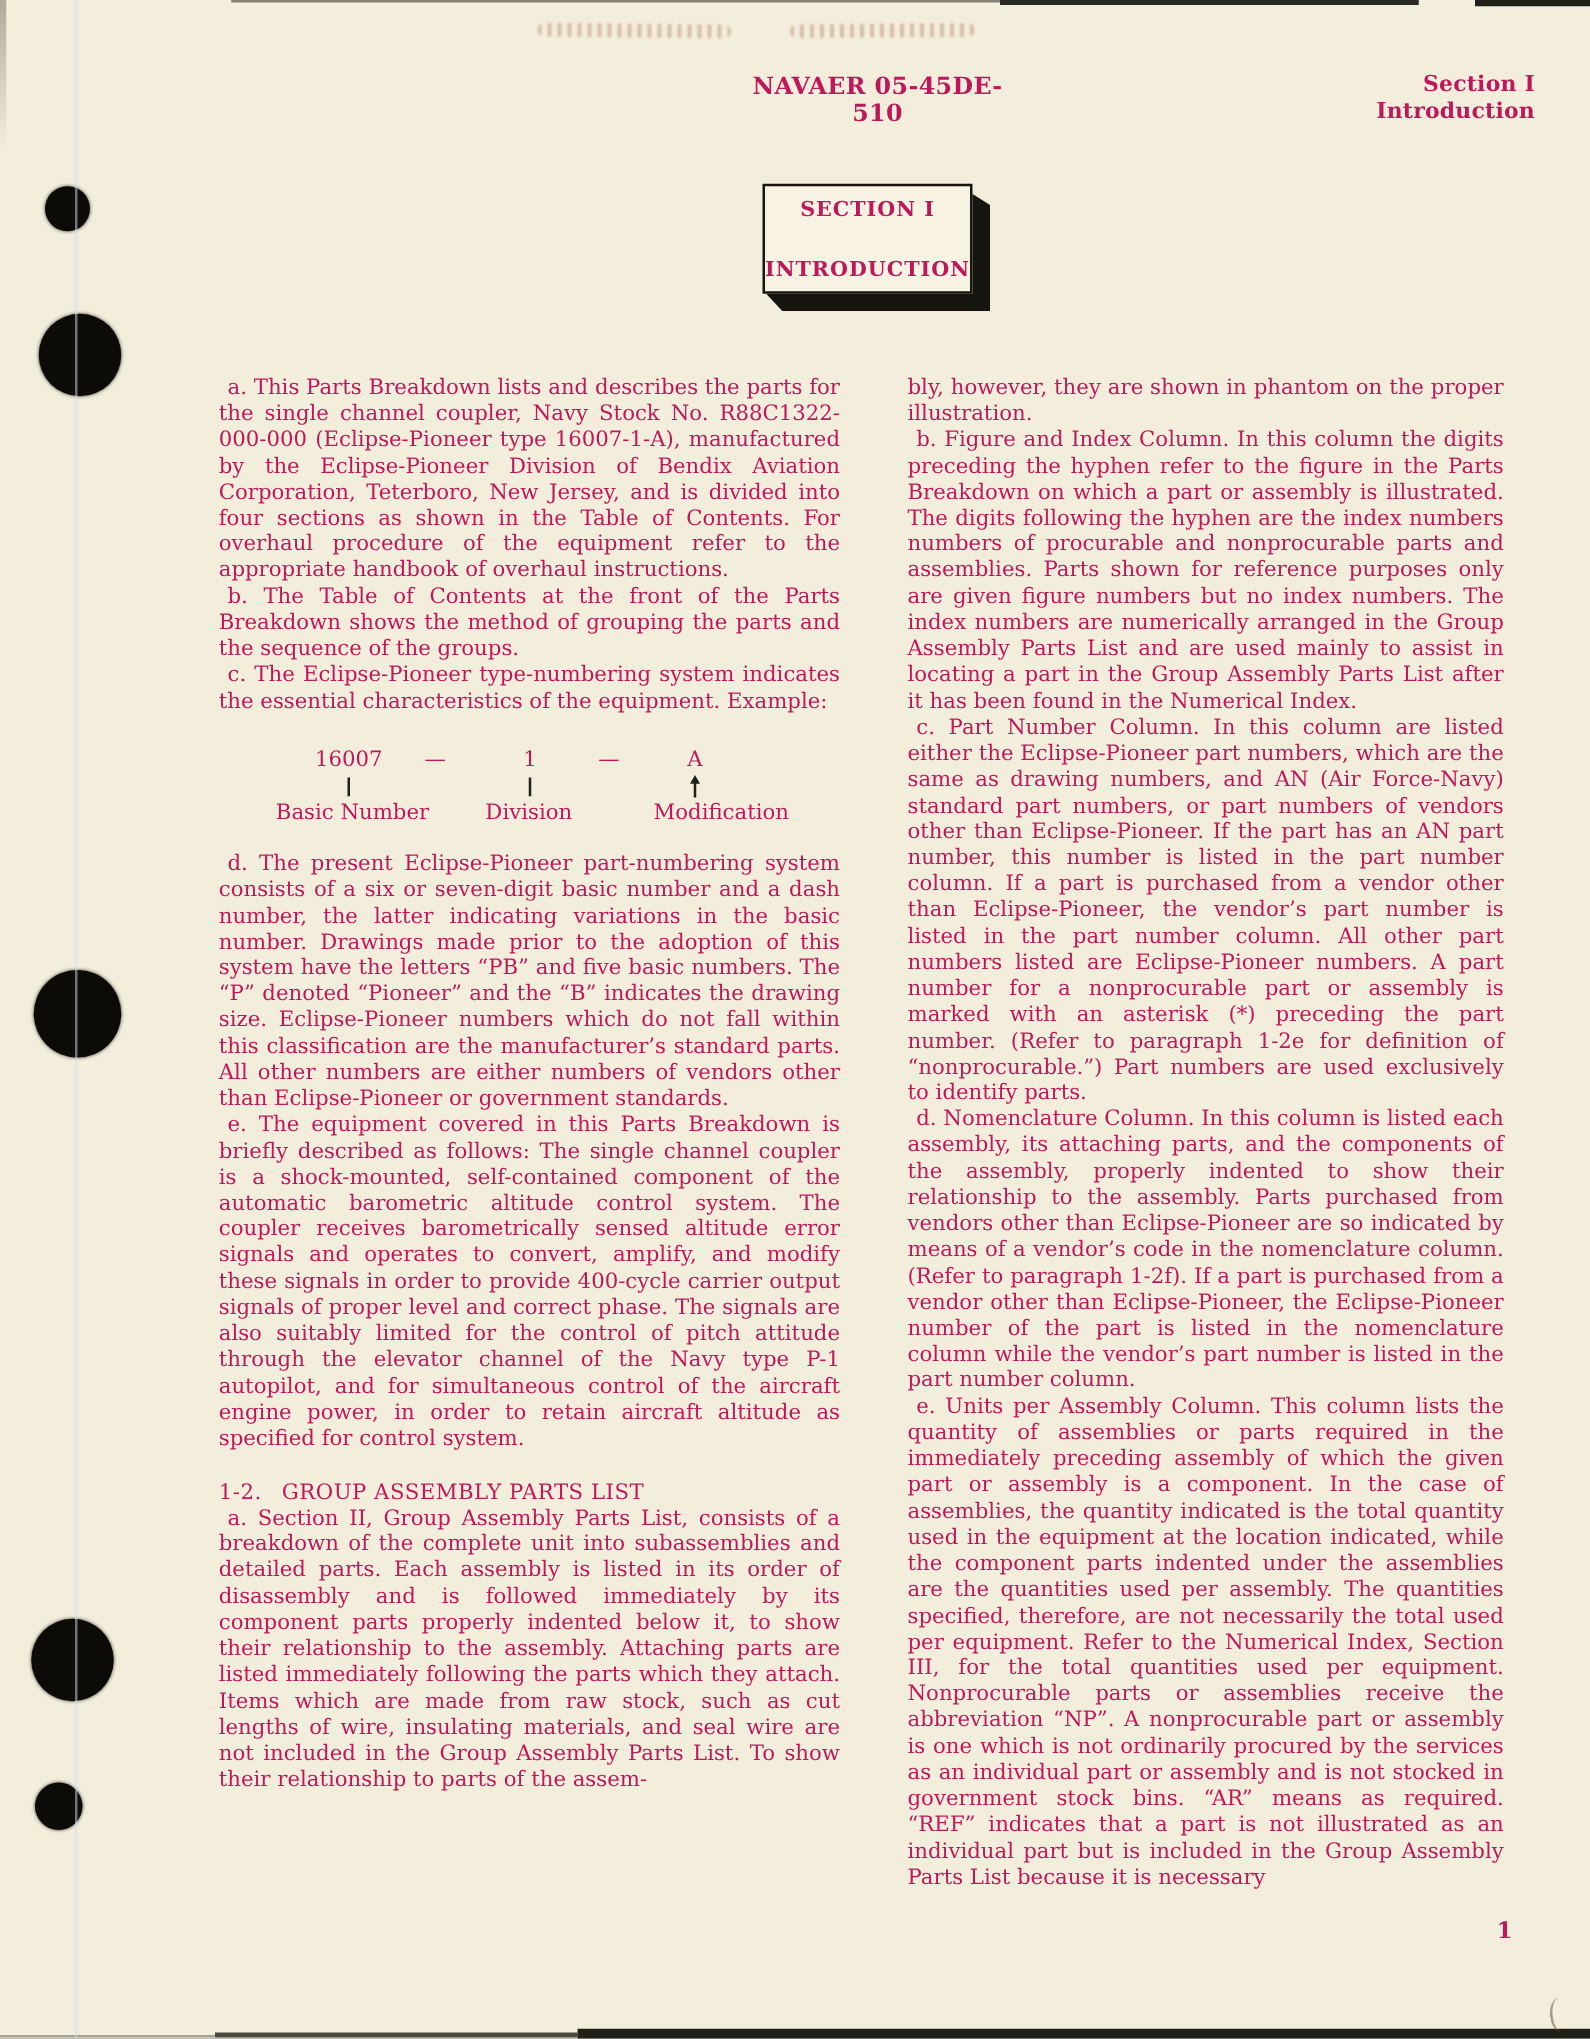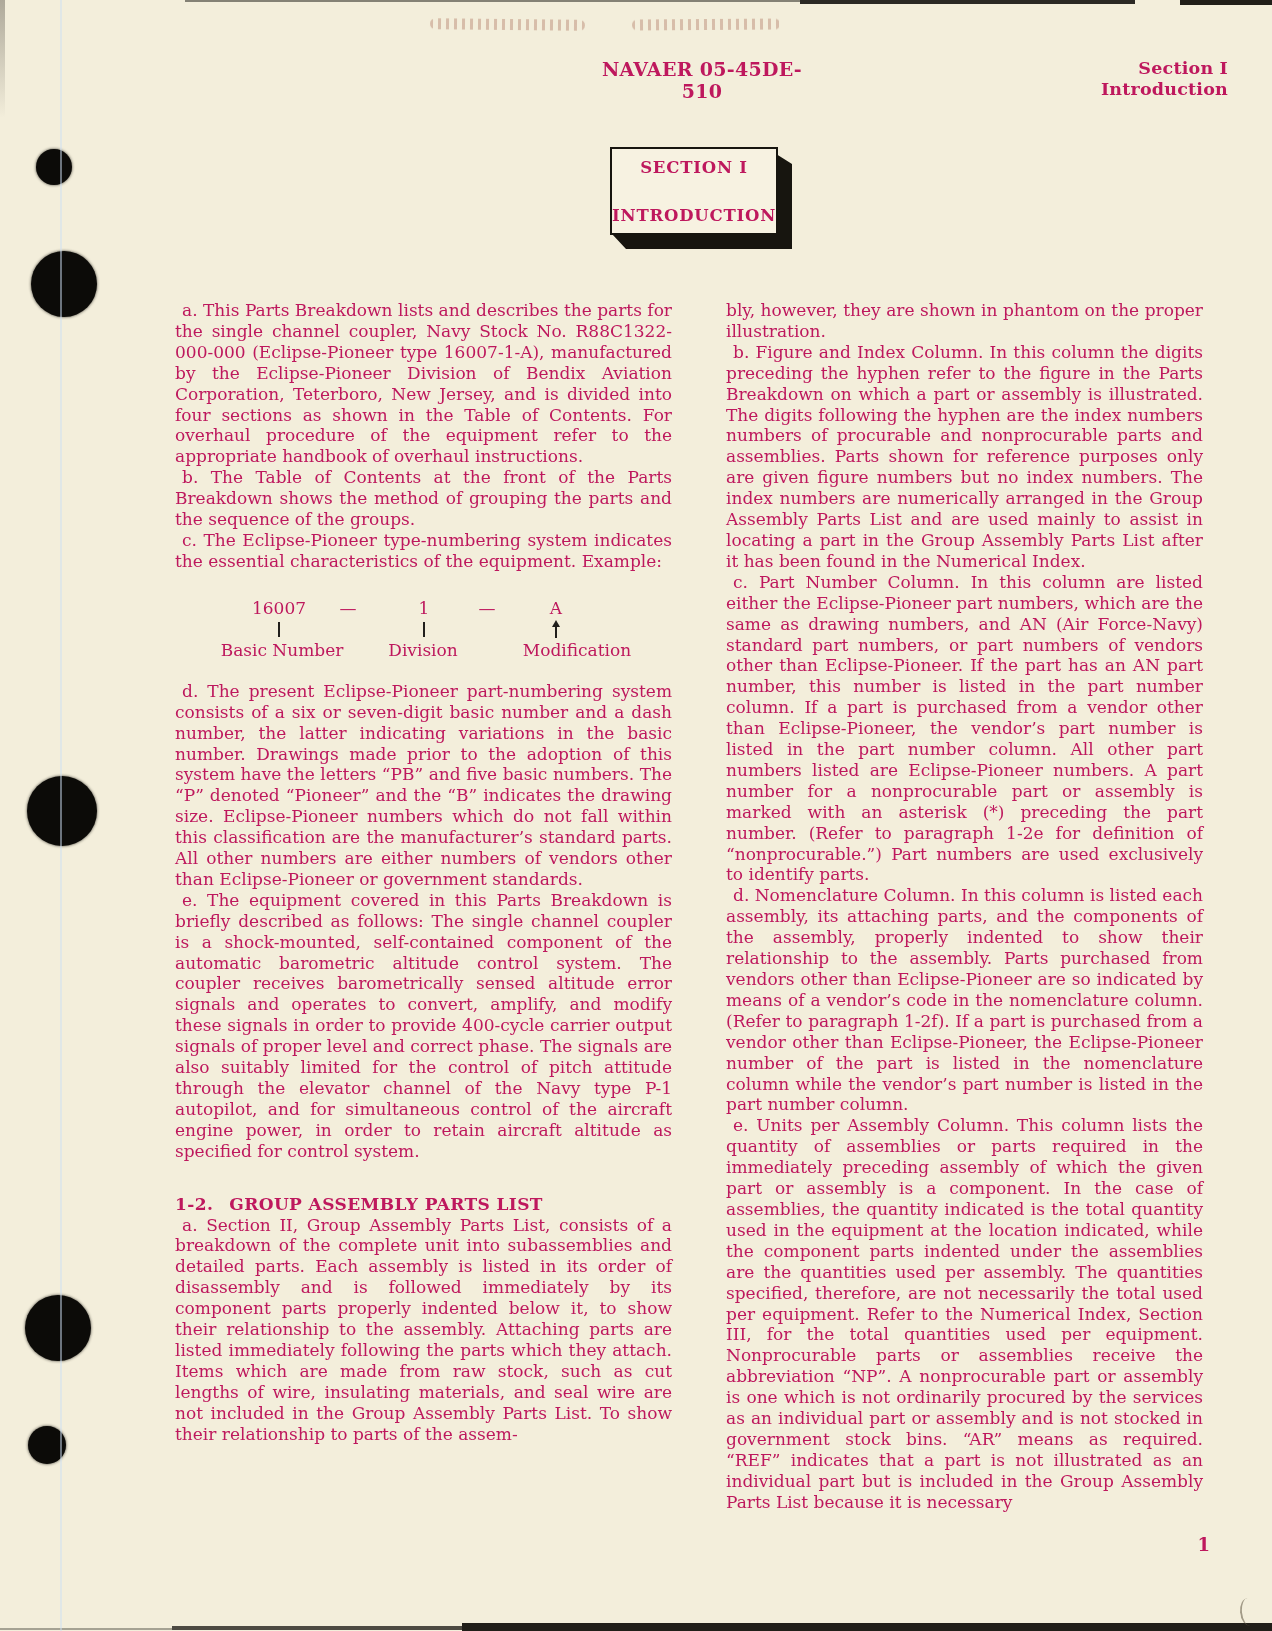--- a/index.html
+++ b/index.html
@@ -45,21 +45,21 @@
     border:2px solid #17150f;box-sizing:border-box;display:flex;flex-direction:column;
     justify-content:space-between;align-items:center;padding:11px 0 9px 0;}
   .section-box .line{font-size:16.5px;font-weight:bold;letter-spacing:.8px;line-height:1;}
   
   .col{position:absolute;top:300px;font-size:17px;line-height:20.9px;}
   .col.left{left:175px;width:497px;}
   .col.right{left:726px;width:477px;}
   .para{margin:0;text-align:justify;text-indent:7px;}
   .para.noindent{text-indent:0;}
   .heading{margin:0;font-size:17px;font-weight:normal;letter-spacing:.4px;}
-  .col > .heading:not(:first-child){margin-top:32px;font-weight:bold;}
+  .col > .heading:not(:first-child){margin-top:22px;}
   .heading .htext{margin-left:16px;}
   
   .diagram{position:relative;height:66px;margin:26px 0 17px 42px;width:420px;}
   .dval,.ddash{position:absolute;top:0;transform:translateX(-50%);white-space:nowrap;}
   .dtick{position:absolute;width:1.5px;background:#211f1c;}
   .darrow{position:absolute;width:0;height:0;border-left:4px solid transparent;
     border-right:4px solid transparent;border-bottom:7px solid #211f1c;transform:translateX(-50%);}
   .dlabel{position:absolute;top:42px;transform:translateX(-50%);white-space:nowrap;}
   
   .page-number{position:absolute;right:62px;top:1534px;font-size:18px;font-weight:bold;}

